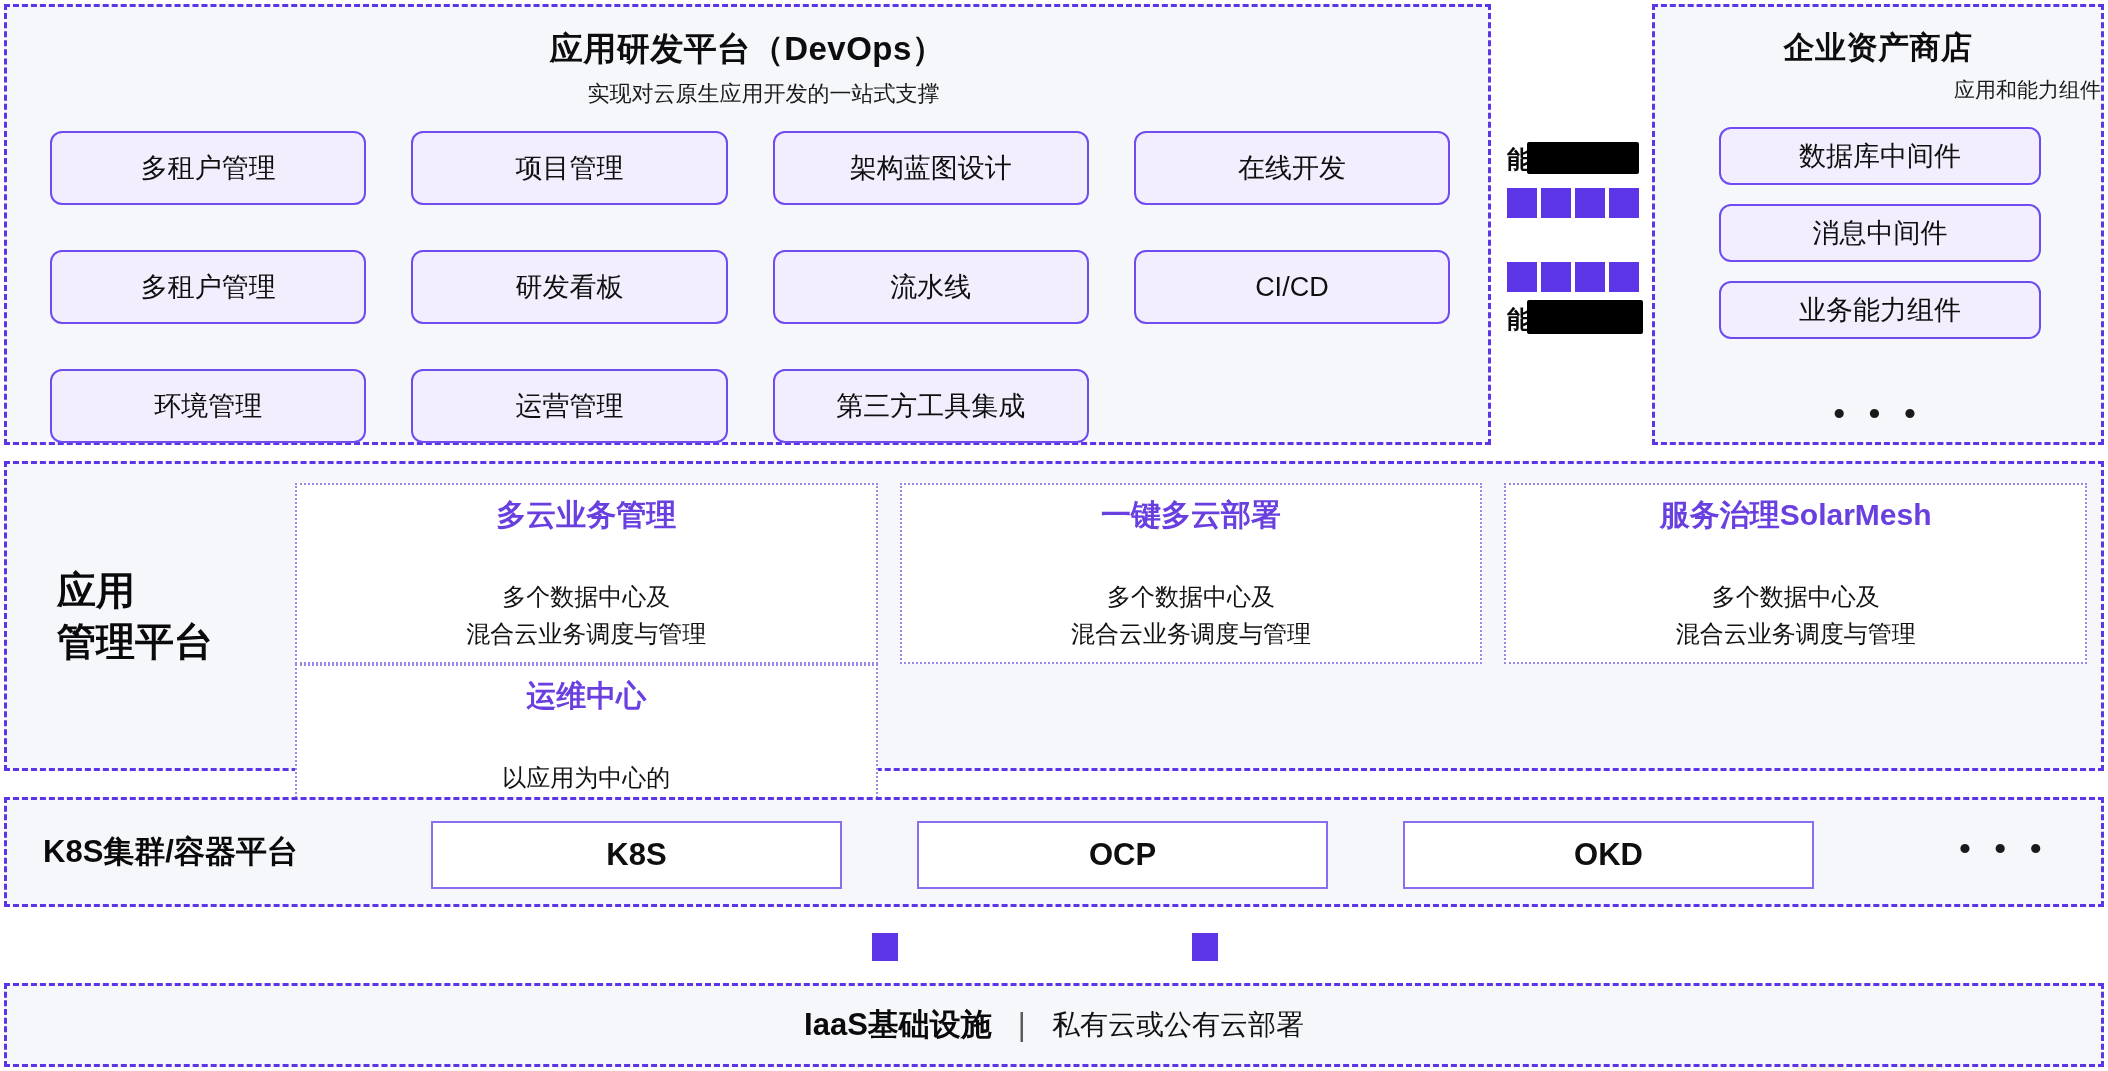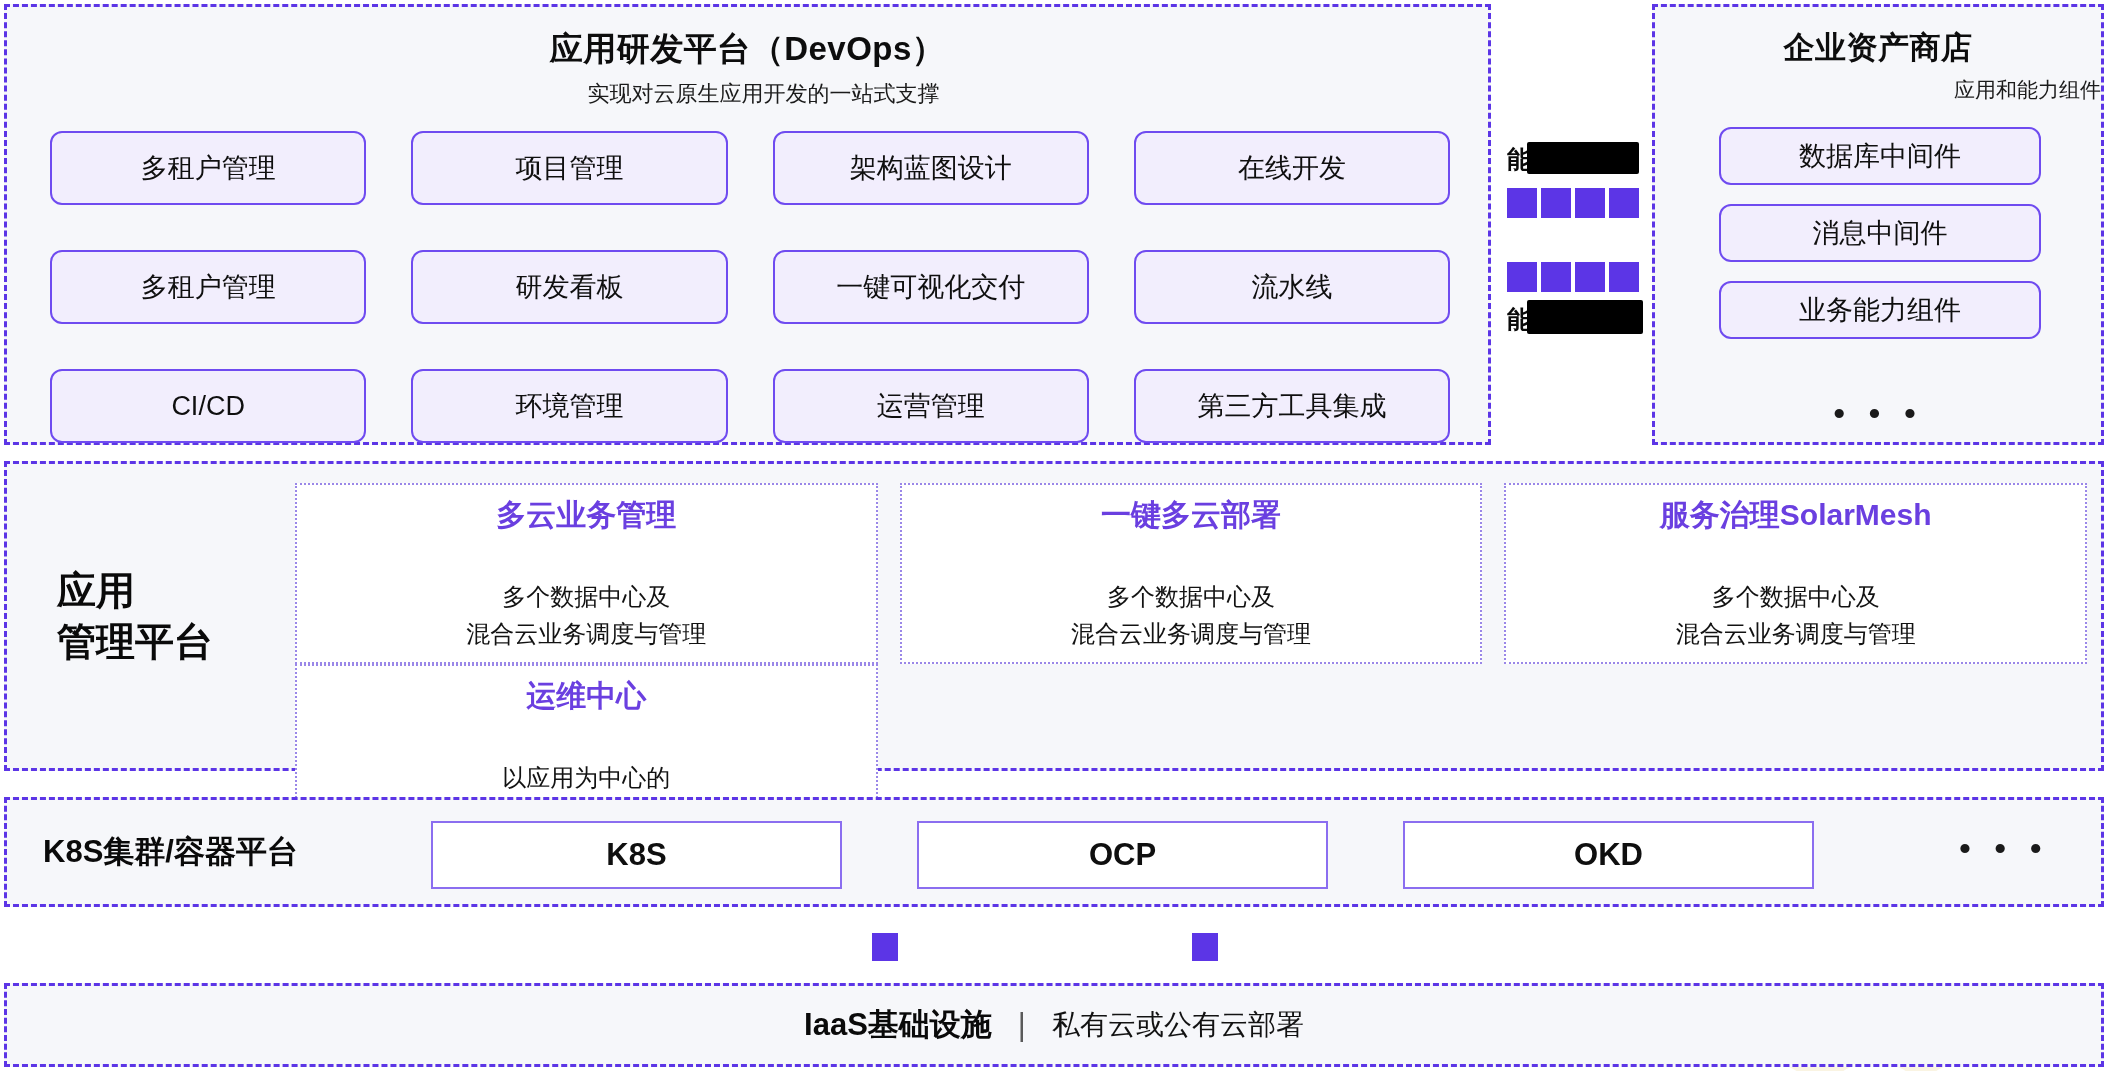--- a/index.html
+++ b/index.html
@@ -272,21 +272,20 @@
     <div class="panel-title" id="devops-title">应用研发平台（DevOps）</div>
     <div id="devops-sub">实现对云原生应用开发的一站式支撑</div>
 
     <div class="card-grid">
       <div class="pcard">多租户管理</div>
       <div class="pcard">项目管理</div>
       <div class="pcard">架构蓝图设计</div>
       <div class="pcard">在线开发</div>
       <div class="pcard">多租户管理</div>
       <div class="pcard">研发看板</div>
-      <div class="pcard">一键可视化交付</div>
       <div class="pcard">流水线</div>
       <div class="pcard">CI/CD</div>
       <div class="pcard">环境管理</div>
       <div class="pcard">运营管理</div>
       <div class="pcard">第三方工具集成</div>
     </div>
   </div>
 
   <div id="mid-col">
     <div class="redact-row" style="top:140px;">能</div>

